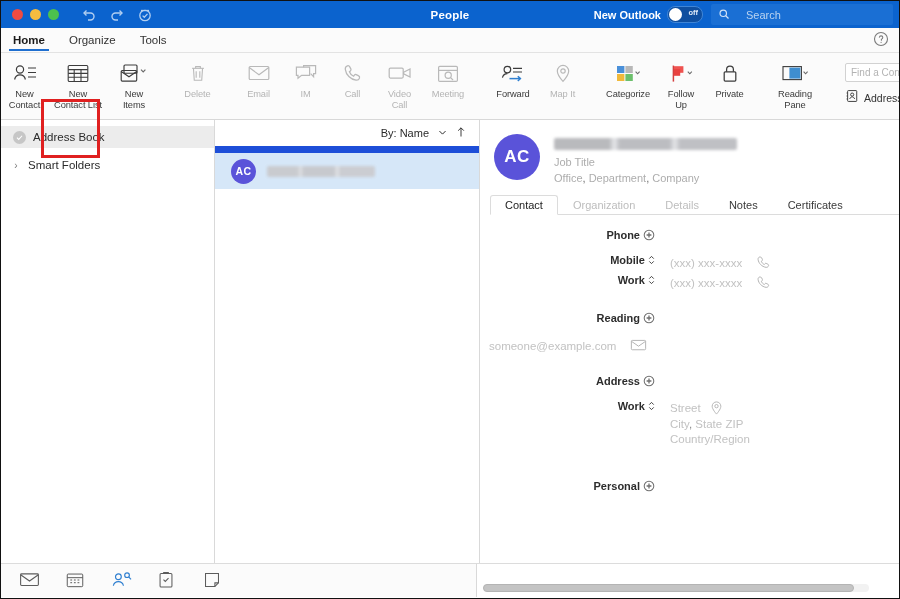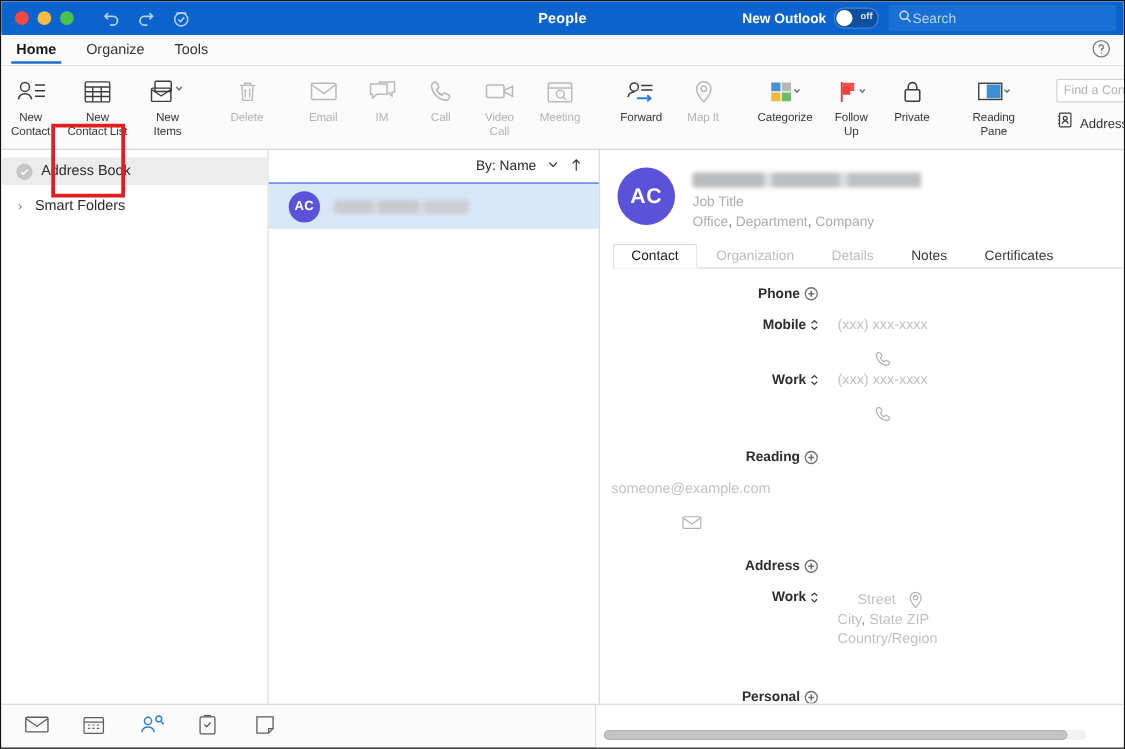--- a/index.html
+++ b/index.html
@@ -40,21 +40,21 @@
     border:1px solid #3f85d6;display:flex;align-items:center;position:relative;
   }
   .toggle .knob{
     width:13px;height:13px;border-radius:50%;background:#fff;margin-left:1px;
   }
   .toggle .offtxt{
     position:absolute;right:4px;top:1px;font-size:7.5px;color:#dfeaf8;font-weight:bold;
   }
   .searchbox{
     width:168px;height:19px;background:#1a6fd4;border-radius:2px;
-    display:flex;align-items:center;gap:0;padding:1px 7px;
+    display:flex;align-items:center;gap:16px;padding:1px 7px;
   }
   .searchbox .ph{color:#b9d3f0;font-size:11px;}
 
   
   .menubar{
     height:24px;background:#fbfbfb;border-bottom:1px solid #e3e3e3;
     display:flex;align-items:center;padding-left:10px;gap:20px;position:relative;
   }
   .mtab{font-size:11.5px;color:#333;padding:3px 2px 4px;position:relative;cursor:default;}
   .mtab.active{color:#1a1a1a;font-weight:bold;}
@@ -112,21 +112,21 @@
   .sb-circle{
     width:13px;height:13px;border-radius:50%;background:#c6c6c6;color:#fff;
     font-size:9px;display:flex;align-items:center;justify-content:center;
   }
 
   .listpane{
     width:264px;background:#fff;border-right:1px solid #d9d9d9;display:flex;flex-direction:column;
   }
   .list-head{
     height:26px;display:flex;align-items:center;justify-content:flex-end;gap:9px;
-    padding-right:13px;border-bottom:1px solid #1d4ed8;font-size:11px;color:#2a2a2a;
+    padding-right:13px;border-bottom:7px solid #1d4ed8;font-size:11px;color:#2a2a2a;
   }
   .list-head .sortlbl{font-size:11px;}
   .list-row{
     height:36px;display:flex;align-items:center;gap:11px;padding-left:16px;
     background:#d6e7f8;cursor:default;
   }
   .avatar{
     width:25px;height:25px;border-radius:50%;background:#5a53d9;color:#fff;
     font-size:10.5px;font-weight:bold;display:flex;align-items:center;justify-content:center;
     letter-spacing:.3px;
@@ -175,26 +175,25 @@
   .flabel{
     width:175px;text-align:right;padding-right:6px;color:#2d2d2d;font-weight:bold;
     font-size:11px;white-space:nowrap;display:flex;justify-content:flex-end;align-items:flex-start;gap:3px;
   }
   .flabel.section{font-weight:bold;color:#2d2d2d;}
   .plusico{width:12px;height:12px;color:#6f6f6f;flex:0 0 auto;}
   .stepper{font-size:9px;color:#3a3a3a;line-height:8px;display:flex;flex-direction:column;}
   .fvalue{
     padding-left:9px;color:#c2c2c2;font-size:11.5px;display:flex;align-items:center;gap:14px;
     min-height:17px;
-    flex-direction:column;
   }
   .fvalue .ph2{color:#c2c2c2;}
   .vico{color:#b0b0b0;width:15px;height:15px;flex:0 0 auto;}
   .addr-lines{display:flex;flex-direction:column;gap:3px;padding-left:9px;}
-  .addr-line1{display:flex;align-items:center;gap:8px;color:#c2c2c2;margin-left:16px;}
+  .addr-line1{display:flex;align-items:center;gap:8px;color:#c2c2c2;}
   .addr-l{color:#c2c2c2;font-size:11.5px;}
   .addr-comma{color:#8d8d8d;}
   .spacer-sm{height:11px;}
   .spacer-md{height:19px;}
   .spacer-lg{height:33px;}
 
   .hscroll{
     position:absolute;left:6px;right:30px;bottom:6px;height:8px;
     background:#f2f2f2;border-radius:4px;
   }

